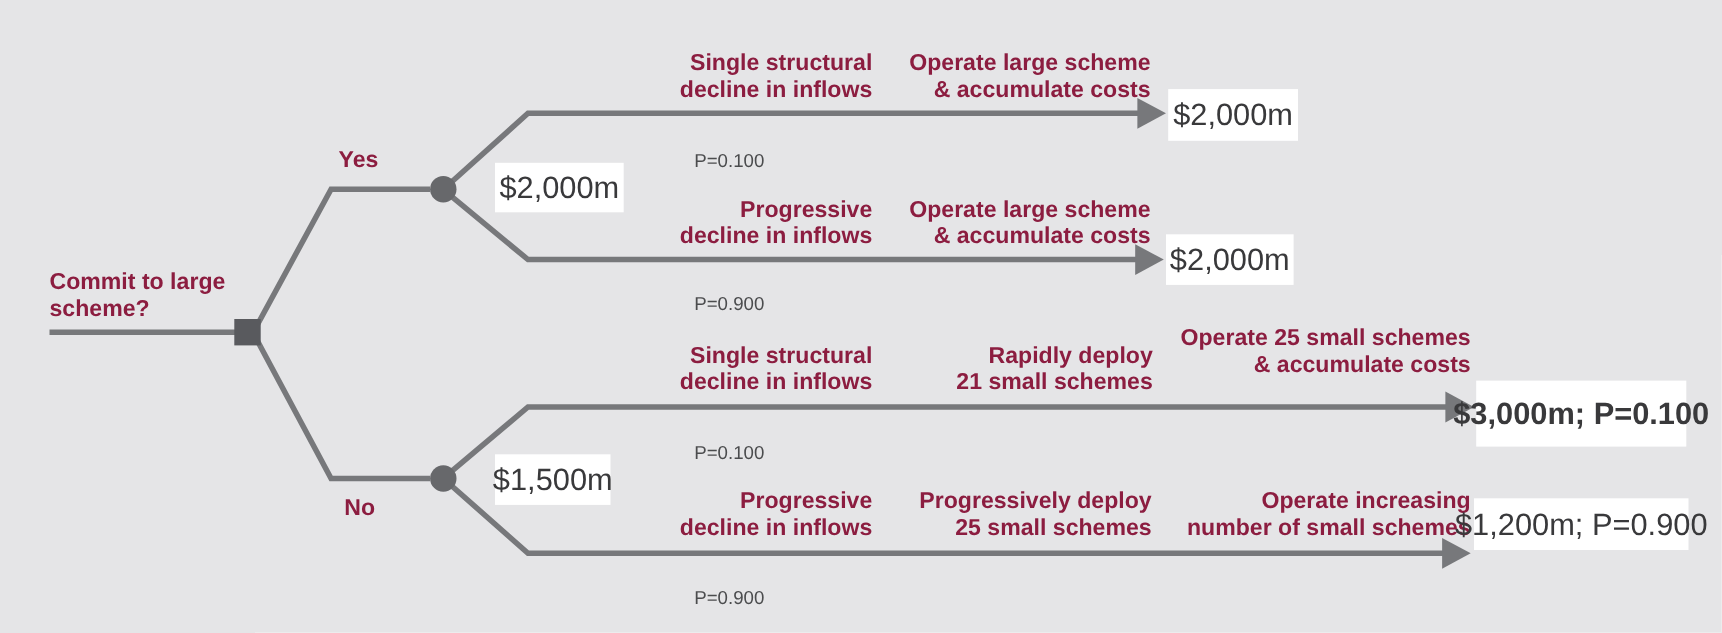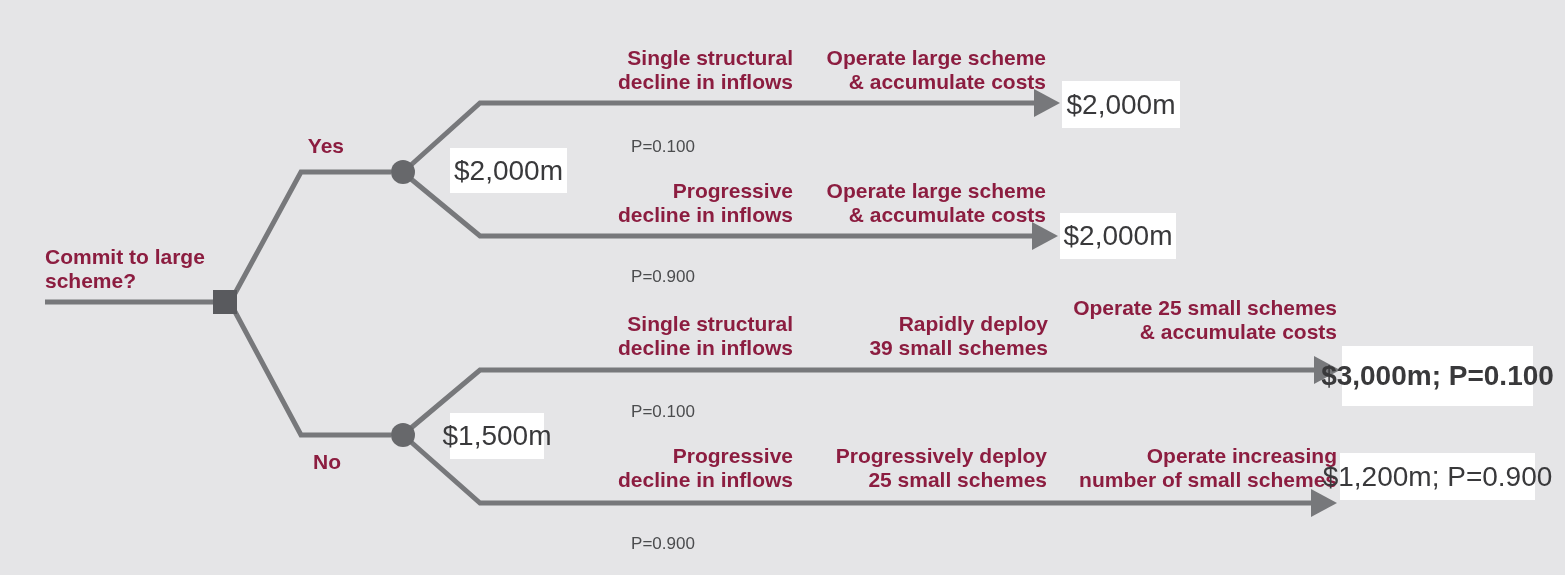--- a/index.html
+++ b/index.html
@@ -57,41 +57,41 @@
     <circle cx="403" cy="435" r="12" style="fill:var(--circle_gray)"></circle>
   </svg>
 
   <div class="label left" style="left:45px; top:245px; width:240px;">Commit to large
 scheme?</div>
 
   <div class="label" style="left:284px; top:134px; width:60px;">Yes</div>
   <div class="label" style="left:281px; top:450px; width:60px;">No</div>
 
   <div class="vbox" style="left:450px; top:148px; width:117px; height:45px;">$2,000m</div>
-  <div class="vbox" style="left:450px; top:413px; width:94px; height:46px;">$1,500m</div>
+  <div class="vbox" style="left:450px; top:413px; width:105px; height:46px;">$1,500m</div>
 
   <div class="label" style="left:533px; top:46px; width:260px;">Single structural
 decline in inflows</div>
   <div class="prob" style="left:593px; top:115px; width:140px;">P=0.100</div>
   <div class="label" style="left:786px; top:46px; width:260px;">Operate large scheme
 &amp; accumulate costs</div>
   <div class="vbox" style="left:1062px; top:81px; width:118px; height:47px;">$2,000m</div>
 
   <div class="label" style="left:533px; top:179px; width:260px;">Progressive
 decline in inflows</div>
   <div class="prob" style="left:593px; top:245px; width:140px;">P=0.900</div>
   <div class="label" style="left:786px; top:179px; width:260px;">Operate large scheme
 &amp; accumulate costs</div>
   <div class="vbox" style="left:1060px; top:213px; width:116px; height:46px;">$2,000m</div>
 
   <div class="label" style="left:533px; top:312px; width:260px;">Single structural
 decline in inflows</div>
   <div class="prob" style="left:593px; top:380px; width:140px;">P=0.100</div>
   <div class="label" style="left:788px; top:312px; width:260px;">Rapidly deploy
-39 small schemes</div>
+21 small schemes</div>
   <div class="label" style="left:1037px; top:296px; width:300px;">Operate 25 small schemes
 &amp; accumulate costs</div>
   <div class="vbox" style="left:1342px; top:346px; width:191px; height:60px;font-weight:bold;">$3,000m; P=0.100</div>
 
   <div class="label" style="left:533px; top:444px; width:260px;">Progressive
 decline in inflows</div>
   <div class="prob" style="left:593px; top:512px; width:140px;">P=0.900</div>
   <div class="label" style="left:787px; top:444px; width:260px;">Progressively deploy
 25 small schemes</div>
   <div class="label" style="left:1037px; top:444px; width:300px;">Operate increasing

